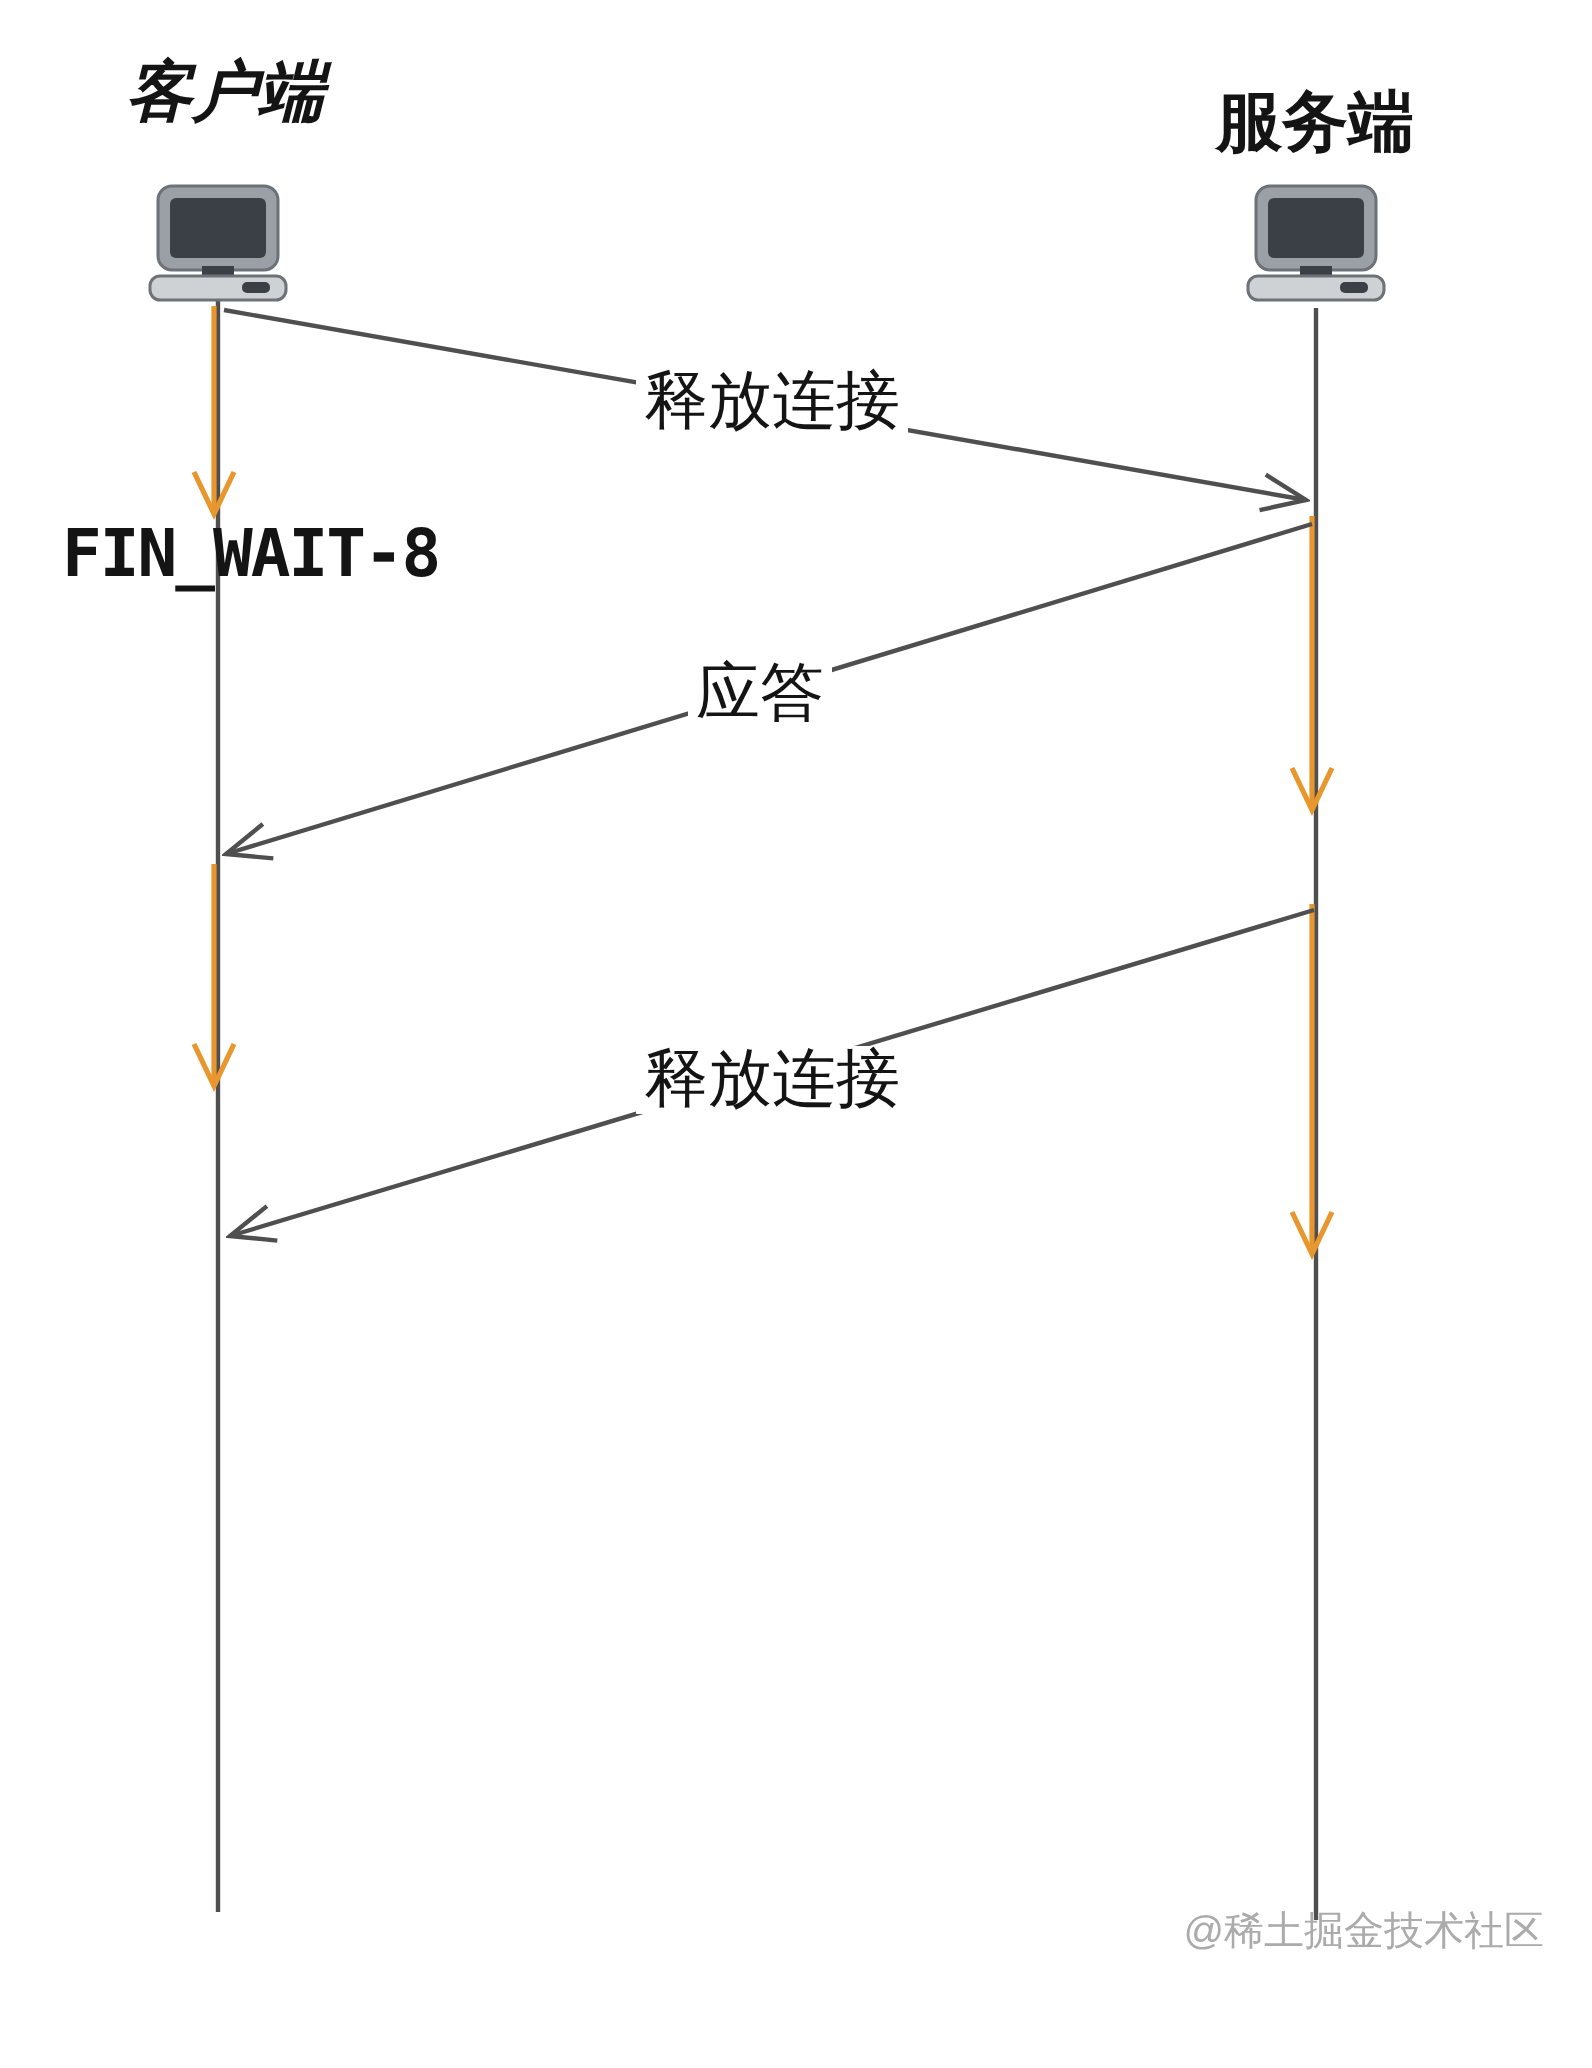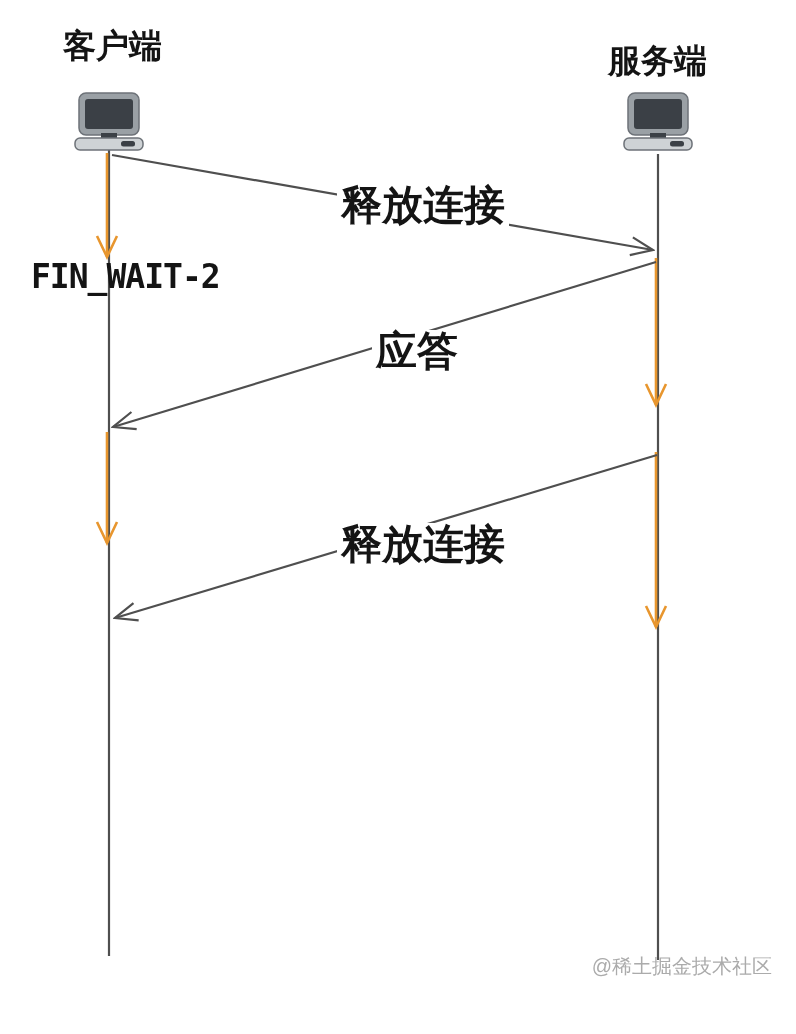--- a/index.html
+++ b/index.html
@@ -18,31 +18,30 @@
     font-family:"Liberation Sans","DejaVu Sans",sans-serif;
   }
   .canvas svg.layer{position:absolute;left:0;top:0;}
   .lbl{position:absolute;color:var(--text);white-space:nowrap;line-height:1.05;}
   .actor-title{font-size:33px;font-weight:700;}
   .state{
     font-family:"DejaVu Sans Mono","Liberation Mono",monospace;
     font-size:33px;font-weight:700;letter-spacing:-1px;
   }
   .msg{
-    font-size:41px;font-weight:700;
+    font-size:32px;font-weight:400;
     background:var(--background);
     padding:0 4px;
     transform:translateX(-50%);
-    margin-left:37px;
   }
   .watermark{
     font-size:20px;color:var(--watermark);font-weight:400;
   }
   
-  #title-client{left:63px;top:29px;}
+  #title-client{left:63px;top:29px;font-style:italic;}
   #title-server{left:608px;top:44px;}
   #state-fin-wait-1{left:31px;top:260px;}
   #state-close-wait{left:583px;top:412px;}
   #state-fin-wait-2{left:24px;top:550px;}
   #state-last-ack{left:583px;top:632px;}
   #msg-1{left:386px;top:184px;}
   #msg-2{left:380px;top:330px;}
   #msg-3{left:386px;top:523px;}
   #watermark{right:24px;top:956px;}
 
@@ -90,21 +89,21 @@
       <rect x="26" y="40" width="16" height="8" fill="#3b4046"></rect>
       <rect x="0" y="45" width="68" height="12" rx="5" fill="#ced2d5" stroke="#6d7278" stroke-width="1.5"></rect>
       <rect x="46" y="48" width="14" height="5.5" rx="2.5" fill="#3b4046"></rect>
     </g>
   </svg>
 
   <div id="title-client" class="lbl actor-title">客户端</div>
 
   <div id="title-server" class="lbl actor-title">服务端</div>
 
-  <div id="state-fin-wait-1" class="lbl state">FIN_WAIT-2</div>
+  <div id="state-fin-wait-1" class="lbl state">FIN_WAIT-8</div>
 
 
 
 
   <div id="msg-1" class="lbl msg">释放连接</div>
 
   <div id="msg-2" class="lbl msg">应答</div>
 
   <div id="msg-3" class="lbl msg">释放连接</div>
 

